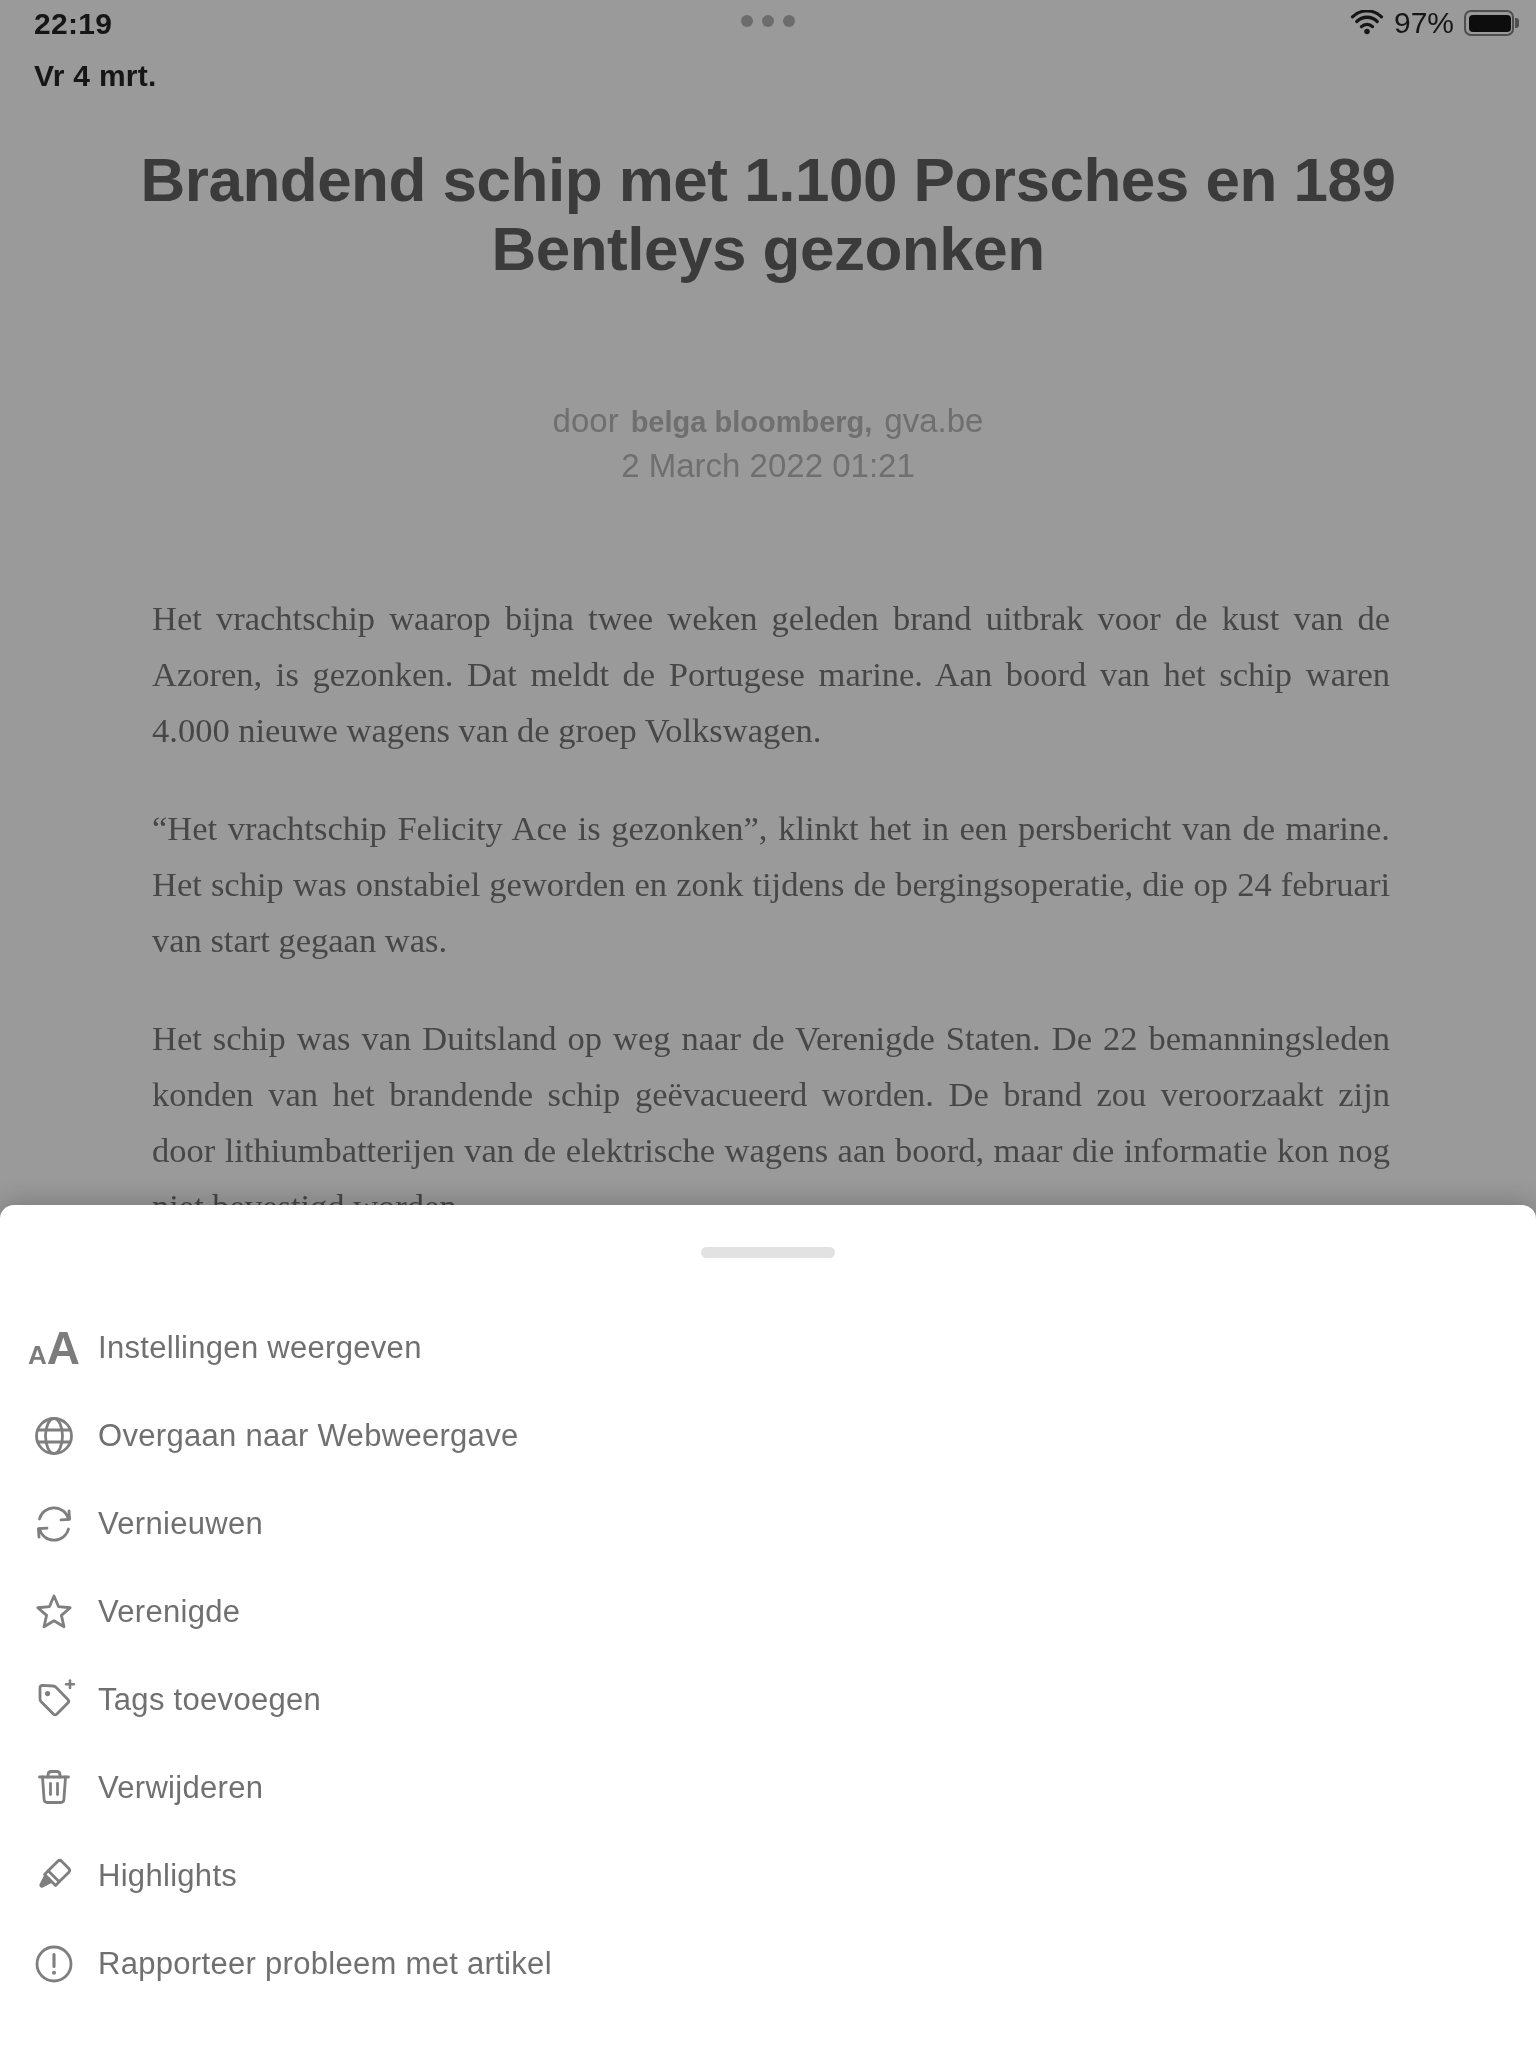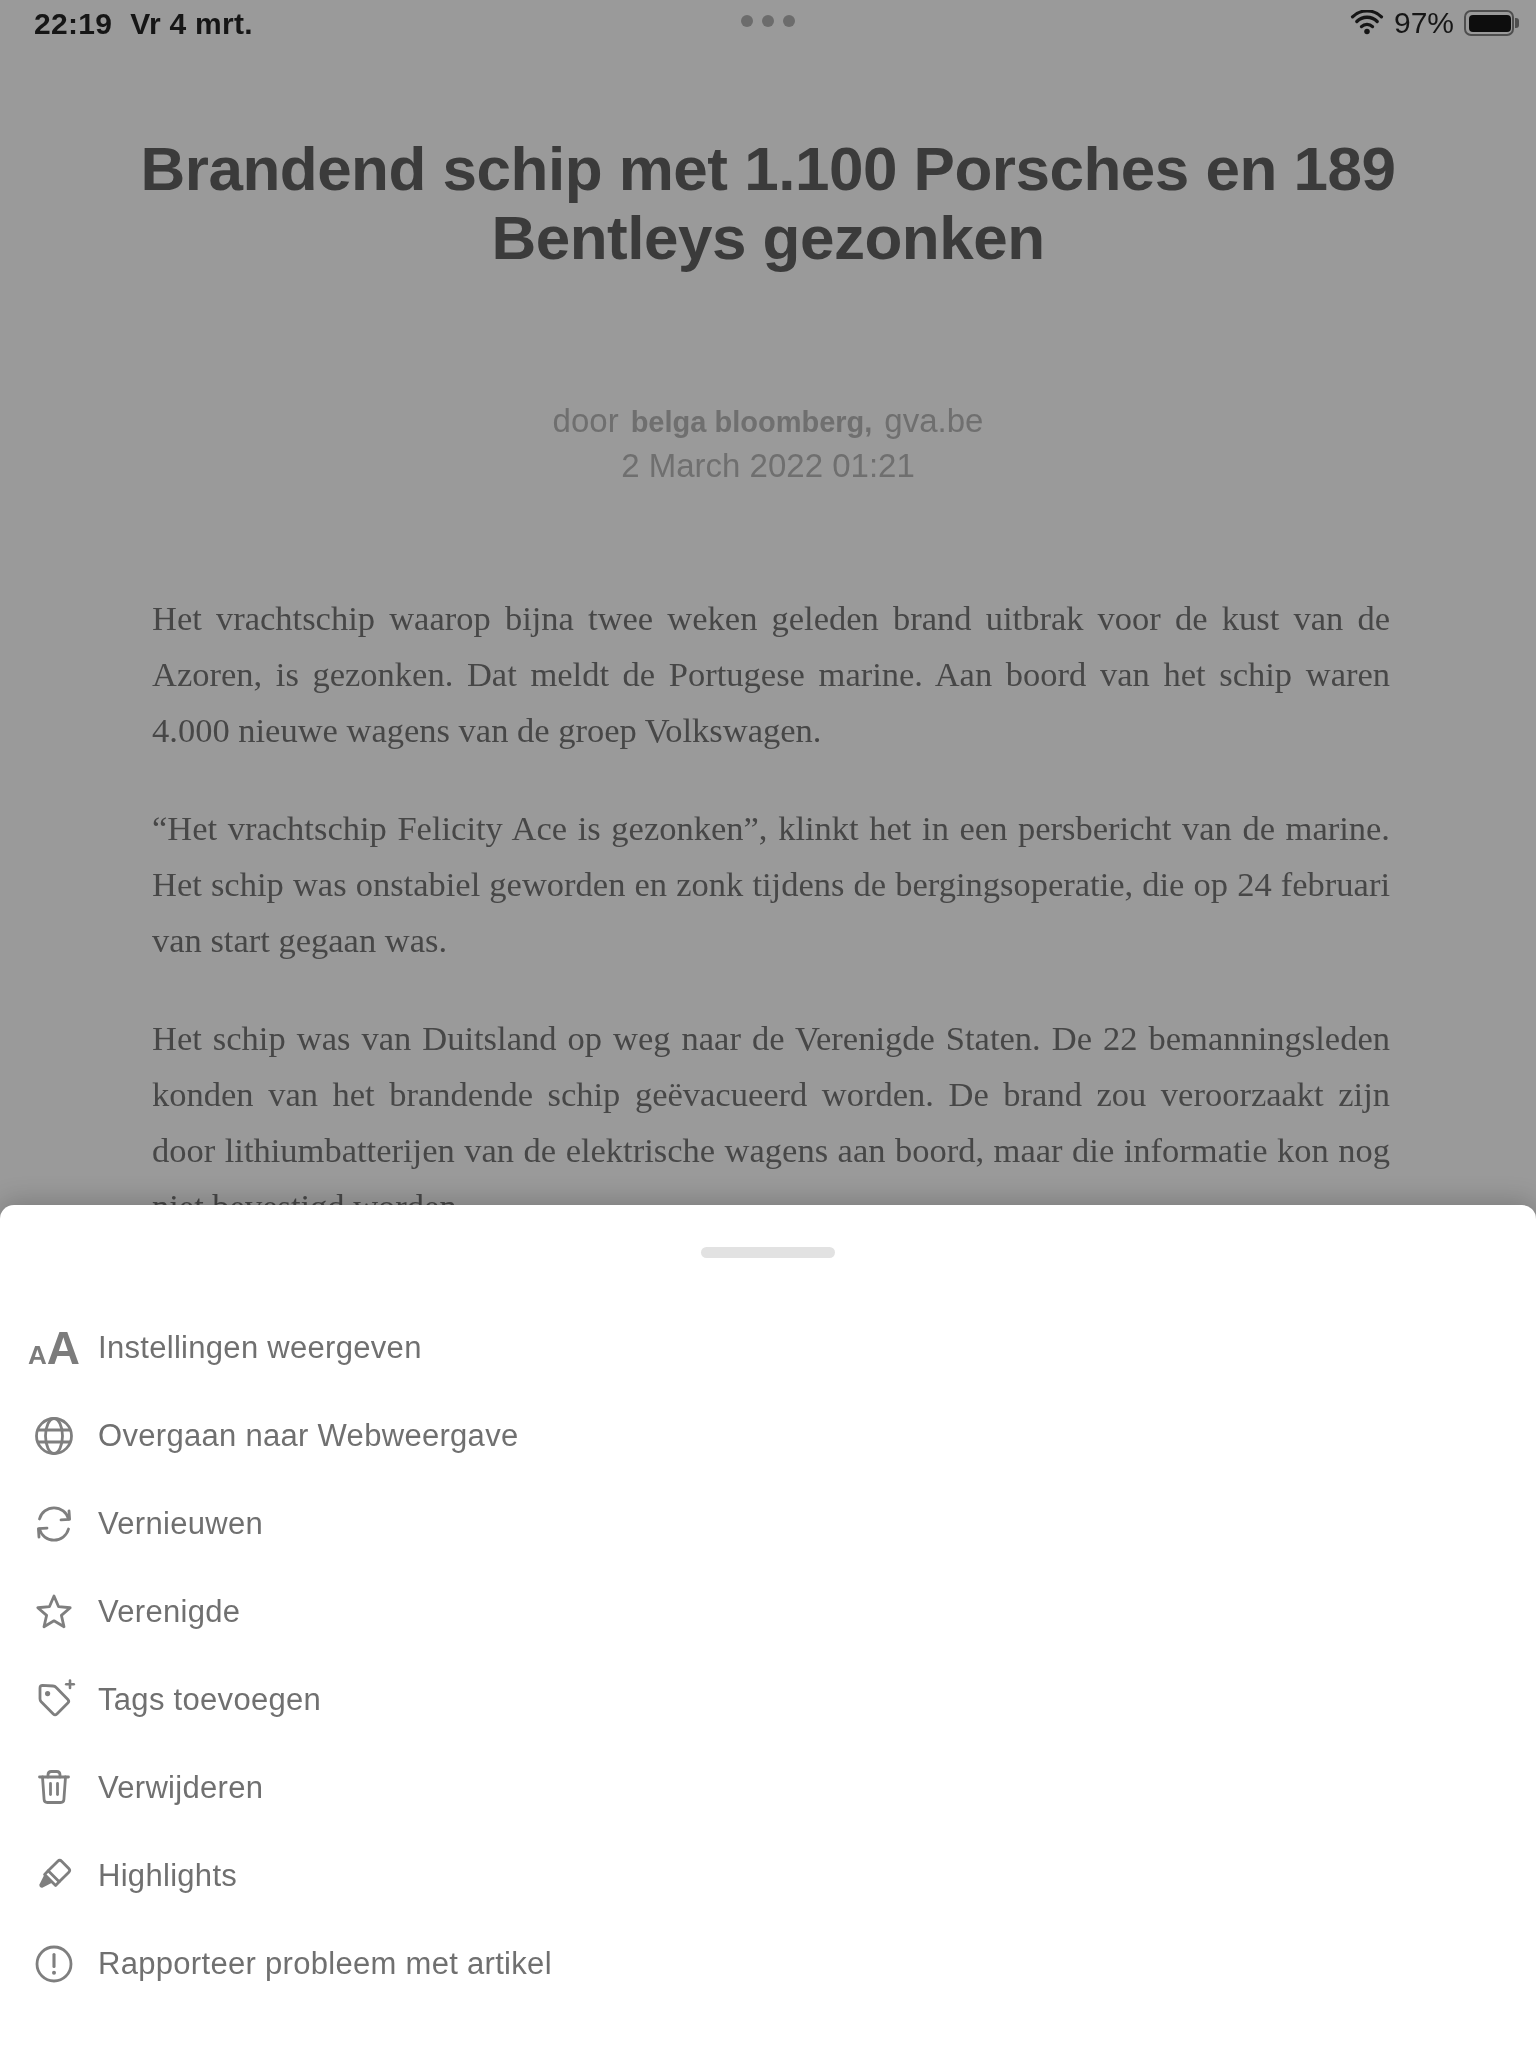--- a/index.html
+++ b/index.html
@@ -3,32 +3,32 @@
 <meta charset="utf-8">
 <style>
   html,body{margin:0;padding:0;background:#777;}
   .screen{
     position:relative;width:1536px;height:2048px;overflow:hidden;
     background:#9a9a9a;font-family:"Liberation Sans",sans-serif;
   }
   
   .status-bar{position:absolute;top:0;left:0;right:0;height:44px;}
   .sb-left{position:absolute;left:34px;top:7px;display:flex;gap:18px;align-items:baseline;
-    font-size:30px;font-weight:600;color:#161616;letter-spacing:.3px;}
+    font-size:30px;font-weight:600;color:#161616;letter-spacing:.3px;flex-direction:column;}
   .sb-dots{position:absolute;left:50%;top:15px;transform:translateX(-50%);
     display:flex;gap:9px;}
   .sb-dots i{width:12px;height:12px;border-radius:50%;background:#6c6c6c;display:block;}
   .sb-right{position:absolute;right:22px;top:6px;display:flex;align-items:center;gap:10px;}
   .sb-percent{font-size:30px;color:#161616;font-weight:400;}
   .battery{position:relative;width:46px;height:22px;border:2.5px solid #4e4e4e;border-radius:7px;}
   .battery .fill{position:absolute;top:2.5px;bottom:2.5px;left:2.5px;width:93%;background:#0d0d0d;border-radius:4px;}
   .battery .nub{position:absolute;right:-7px;top:6px;width:4px;height:10px;background:#4e4e4e;border-radius:0 3px 3px 0;}
   
   .article-title{
-    position:absolute;top:130px;left:90px;right:90px;margin:4px;text-align:center;
+    position:absolute;top:130px;left:90px;right:90px;margin:15px;text-align:center;
     font-size:62px;line-height:69px;font-weight:700;color:#3b3b3b;letter-spacing:-.5px;
   }
   .byline{position:absolute;top:402px;left:0;right:0;text-align:center;color:#6f6f6f;}
   .byline-row{display:flex;justify-content:center;align-items:baseline;gap:12px;font-size:33px;}
   .byline-authors{font-weight:700;font-size:29px;}
   .published{margin-top:7px;font-size:33px;}
   .article-body{
     position:absolute;top:590px;left:152px;width:1238px;
     font-family:"Liberation Serif",serif;font-size:34.5px;line-height:56px;color:#474747;
     text-align:justify;hyphens:auto;

